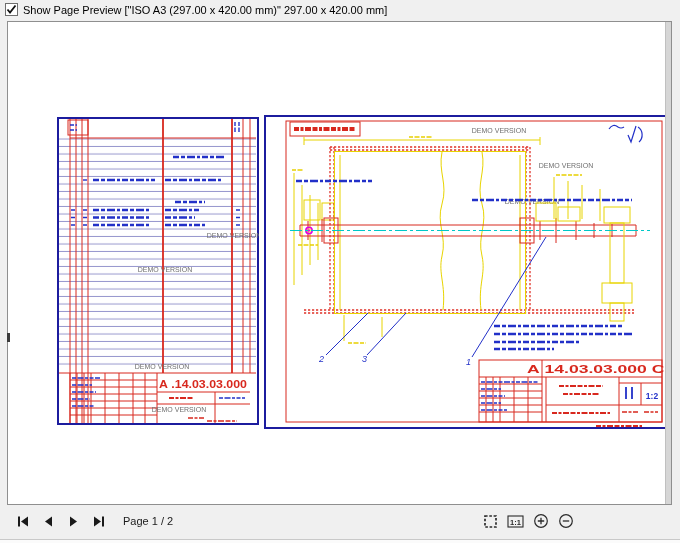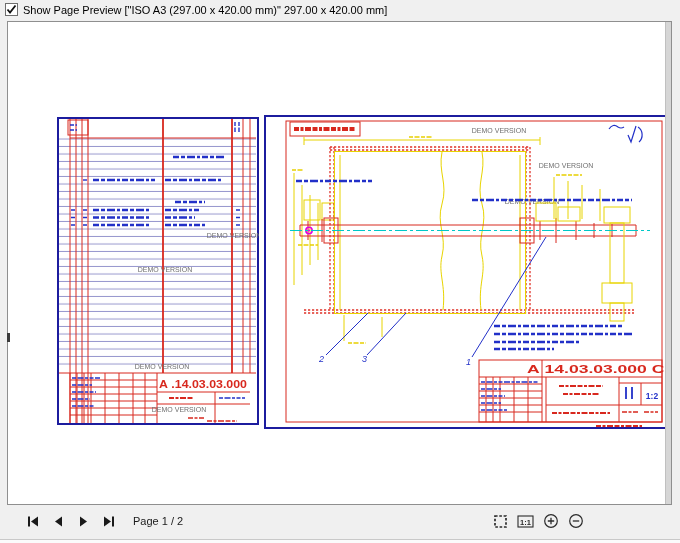--- a/index.html
+++ b/index.html
@@ -14,21 +14,21 @@
 
   
   .viewport{position:absolute;left:7px;top:21px;width:665px;height:484px;background:#fff;
             border:1px solid #8f8f8f;box-sizing:border-box;}
   .vscroll{position:absolute;right:0;top:0;width:5px;height:482px;background:#d6d6d6;
            border-left:1px solid #c0c0c0;}
   .page{position:absolute;}
   .resize-dots{position:absolute;left:-1px;top:311px;width:3px;height:9px;background:#3a3a3a;}
 
   
-  .bottombar{position:absolute;left:16px;top:505px;width:544px;height:34px;background:#f0f0f0;padding-left:47px;}
+  .bottombar{position:absolute;left:6px;top:505px;width:544px;height:34px;background:#f0f0f0;padding-left:47px;}
   .navgroup{position:absolute;left:8px;top:6px;display:flex;gap:6px;}
   .navbtn,.zbtn{display:flex;align-items:center;justify-content:center;background:transparent;
                 border:none;padding:0;width:19px;height:20px;cursor:default;}
   .pagelabel{position:absolute;left:117px;top:10px;font-size:11px;color:#1a1a1a;}
   .zoomgroup{position:absolute;right:22px;top:6px;display:flex;gap:6px;align-items:center;}
   .win-bottom-edge{position:absolute;left:0;bottom:0;width:680px;height:3px;background:#fbfbfb;
                    border-top:1px solid #c9c9c9;}
 
   
   .pageBorder{fill:#ffffff;stroke:#1c1c9e;stroke-width:2;}

